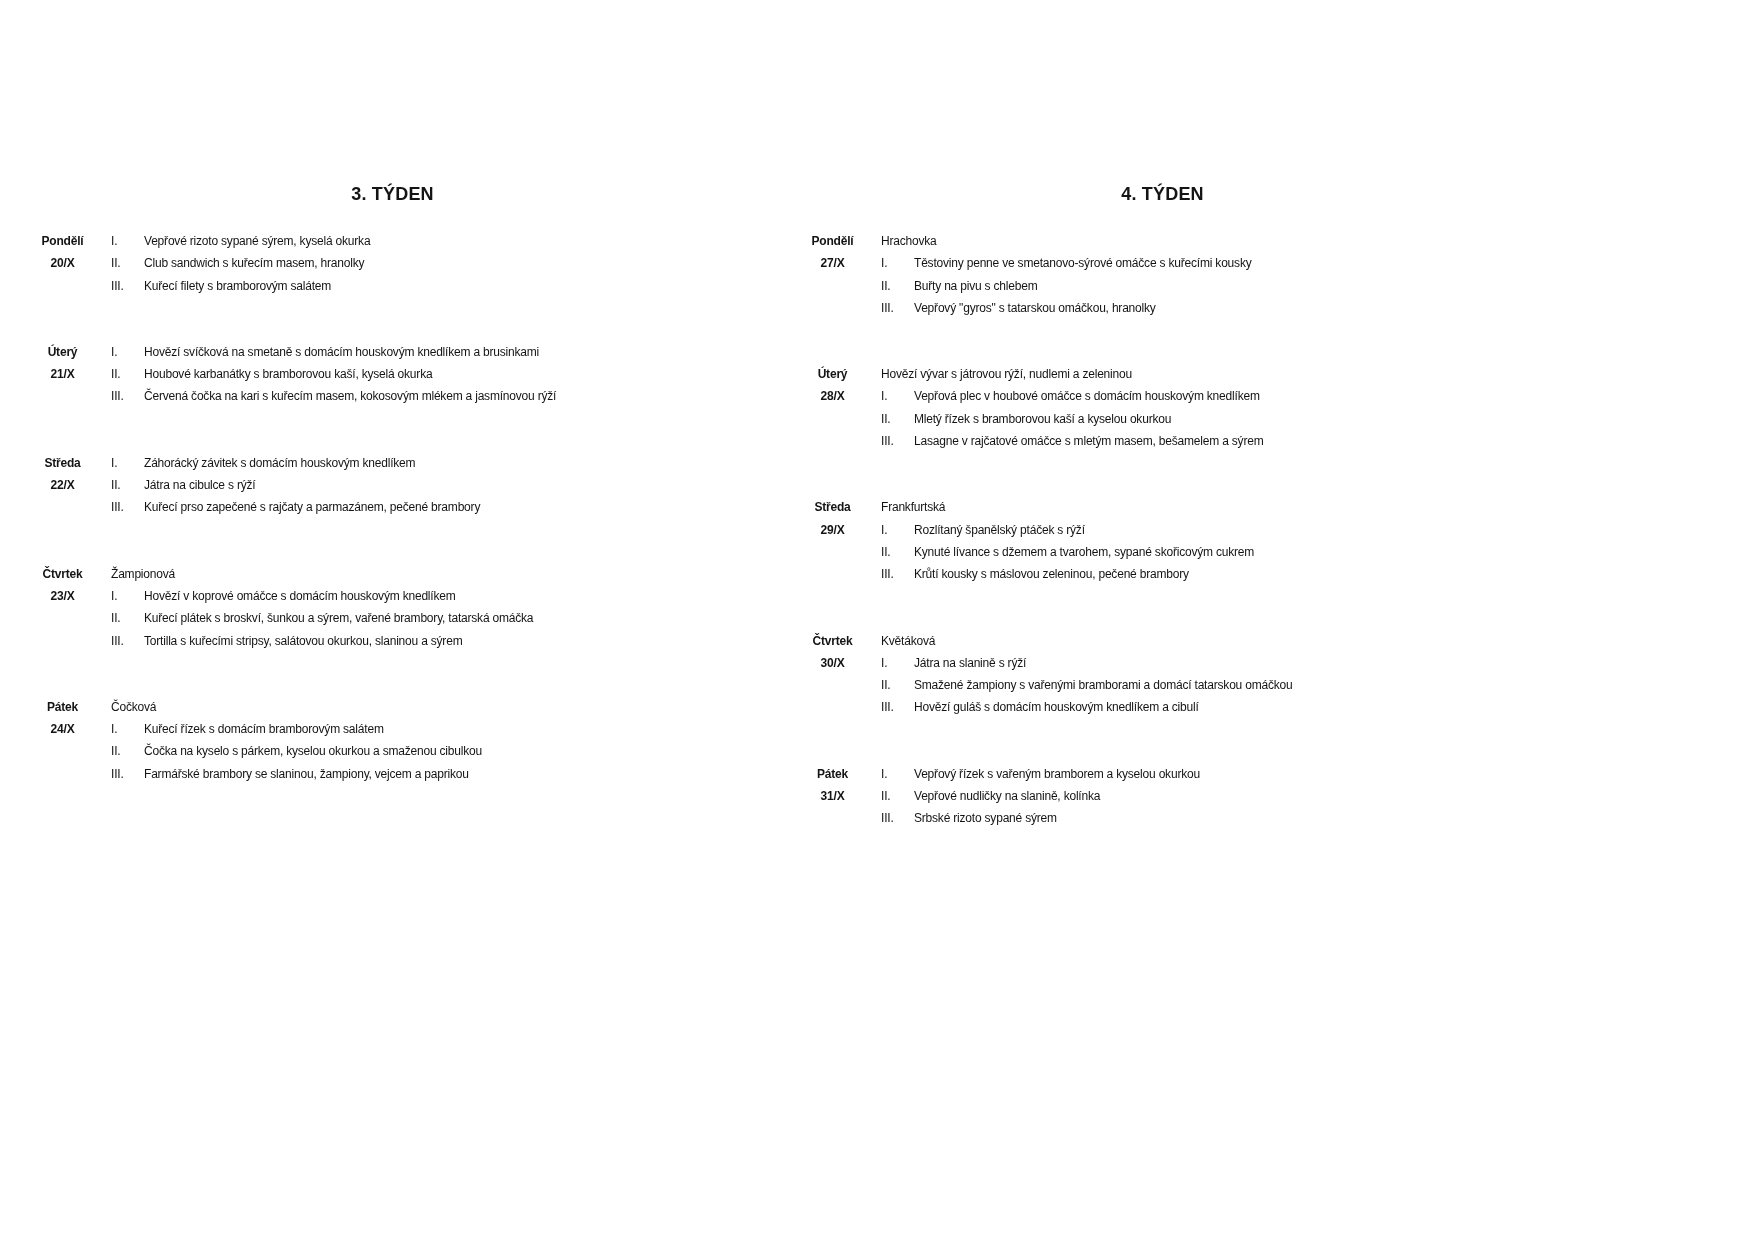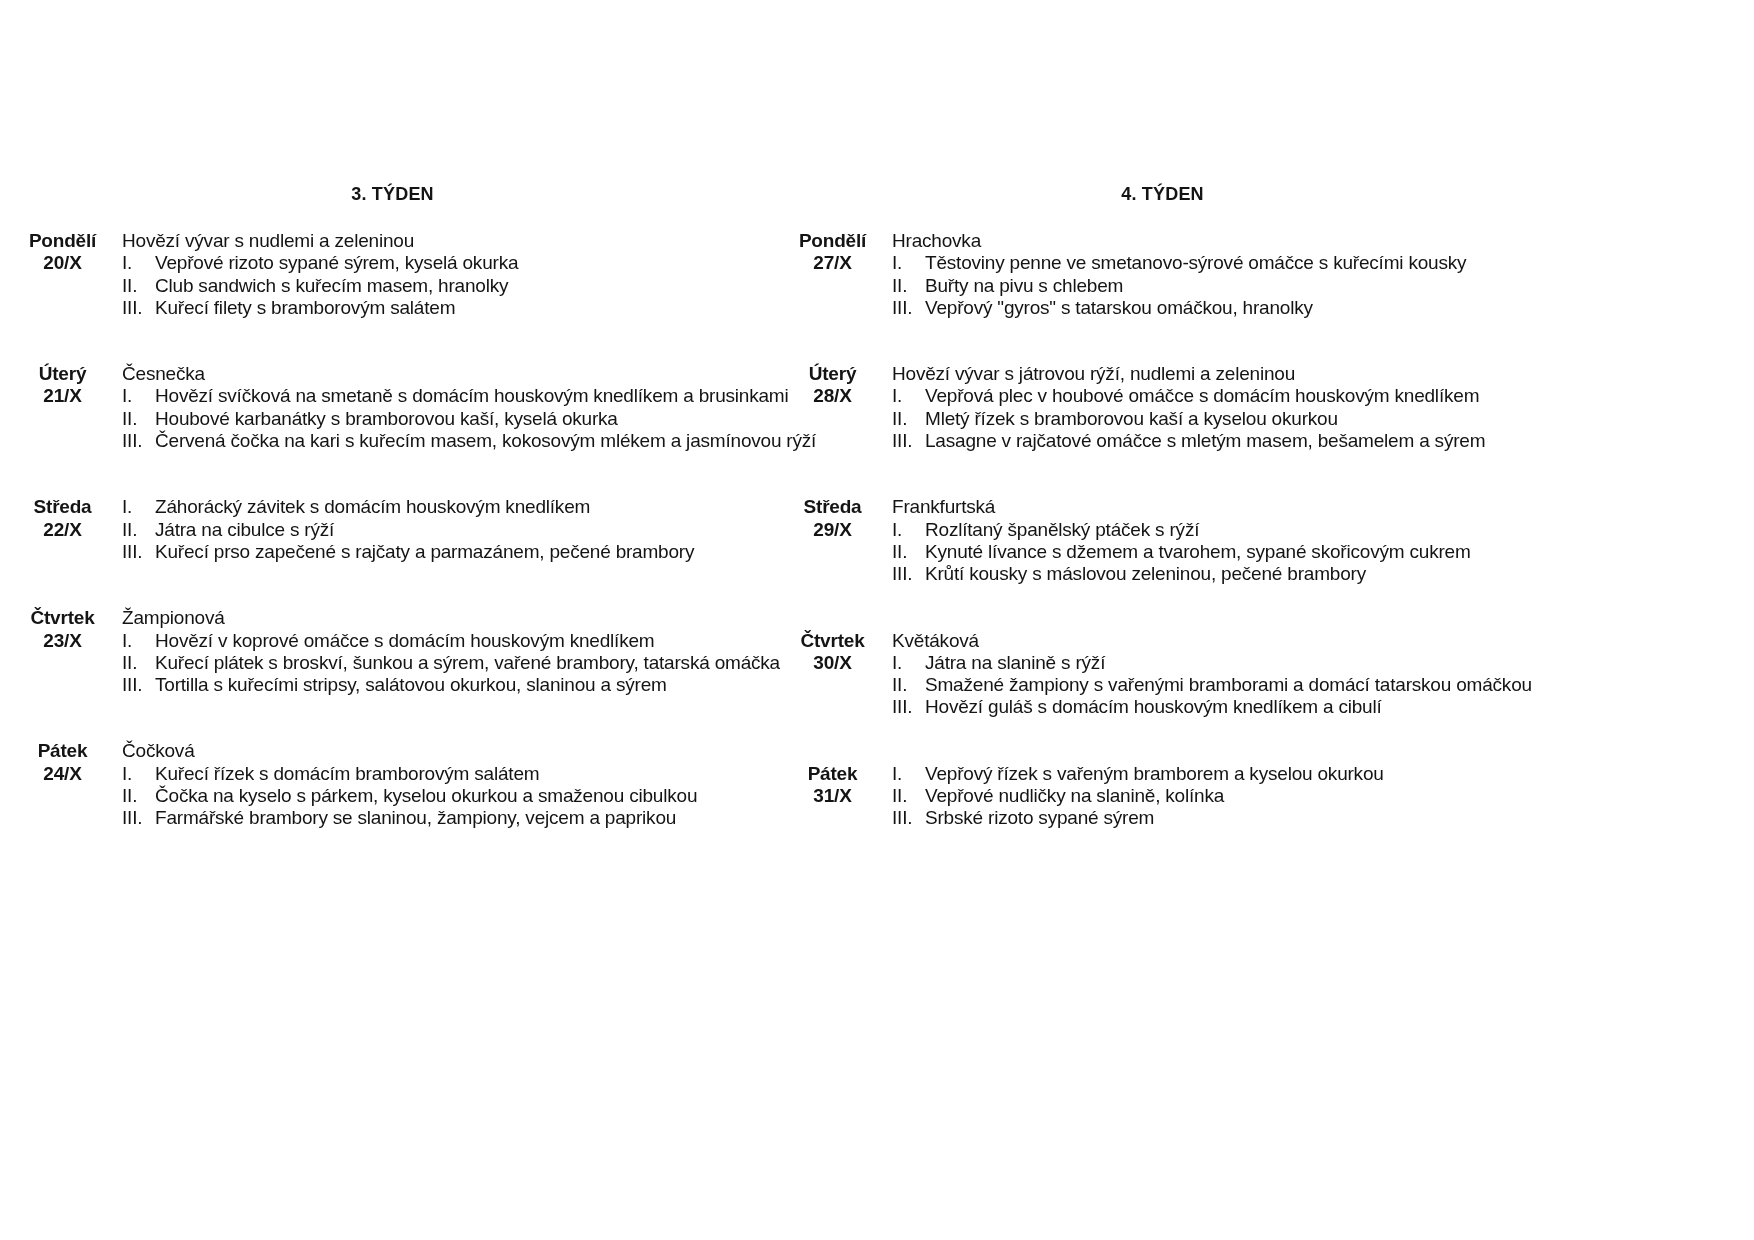--- a/index.html
+++ b/index.html
@@ -27,23 +27,23 @@
     font-size: 18px;
     font-weight: bold;
     text-align: center;
     letter-spacing: 0.2px;
     margin: 0 0 25px 0;
     line-height: 22px;
   }
   .day-block {
     display: grid;
     grid-template-columns: 75px 1fr;
-    column-gap: 22px;
+    column-gap: 11px;
     margin-bottom: 44px;
-    font-size: 19px;
+    font-size: 12px;
     line-height: 22.3px;
     letter-spacing: -0.2px;
   }
   .day-left {
     text-align: center;
     font-weight: bold;
     white-space: nowrap;
   }
   .day-name, .day-date { display: block; }
   .day-content { }
@@ -62,42 +62,40 @@
 <div class="page">
   <div class="column col-left">
     <h1 class="week-title">3. TÝDEN</h1>
     <div>
         <div class="day-block">
           <div class="day-left">
             <span class="day-name">Pondělí</span>
             <span class="day-date">20/X</span>
           </div>
           <div class="day-content">
-            <div class="soup">Hovězí vývar s nudlemi a zeleninou</div>
             <div class="meal-row">
               <div class="meal-num">I.</div>
               <div class="meal-text">Vepřové rizoto sypané sýrem, kyselá okurka</div>
             </div>
             <div class="meal-row">
               <div class="meal-num">II.</div>
               <div class="meal-text">Club sandwich s kuřecím masem, hranolky</div>
             </div>
             <div class="meal-row">
               <div class="meal-num">III.</div>
               <div class="meal-text">Kuřecí filety s bramborovým salátem</div>
             </div>
           </div>
         </div>
         <div class="day-block">
           <div class="day-left">
             <span class="day-name">Úterý</span>
             <span class="day-date">21/X</span>
           </div>
           <div class="day-content">
-            <div class="soup">Česnečka</div>
             <div class="meal-row">
               <div class="meal-num">I.</div>
               <div class="meal-text">Hovězí svíčková na smetaně s domácím houskovým knedlíkem a brusinkami</div>
             </div>
             <div class="meal-row">
               <div class="meal-num">II.</div>
               <div class="meal-text">Houbové karbanátky s bramborovou kaší, kyselá okurka</div>
             </div>
             <div class="meal-row">
               <div class="meal-num">III.</div>

